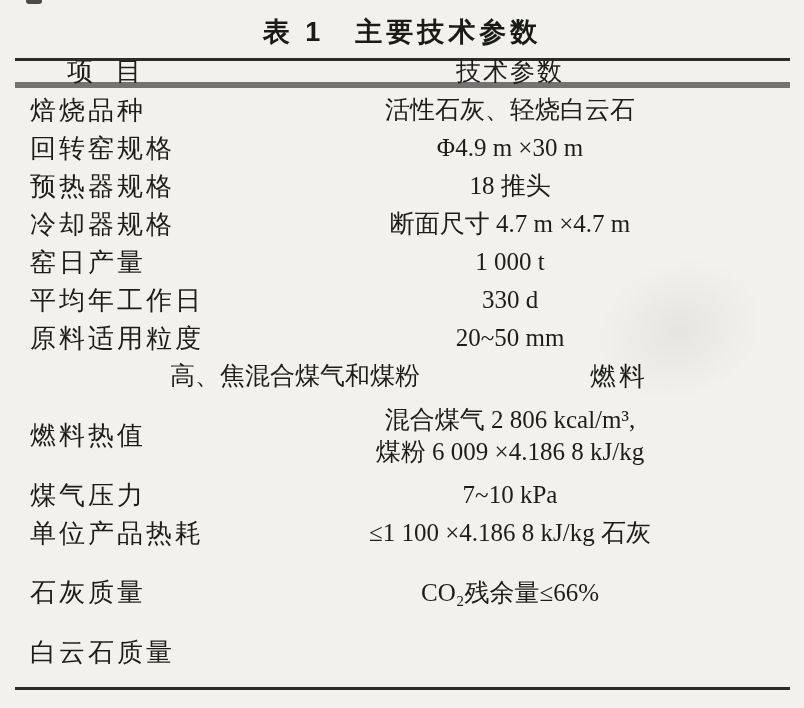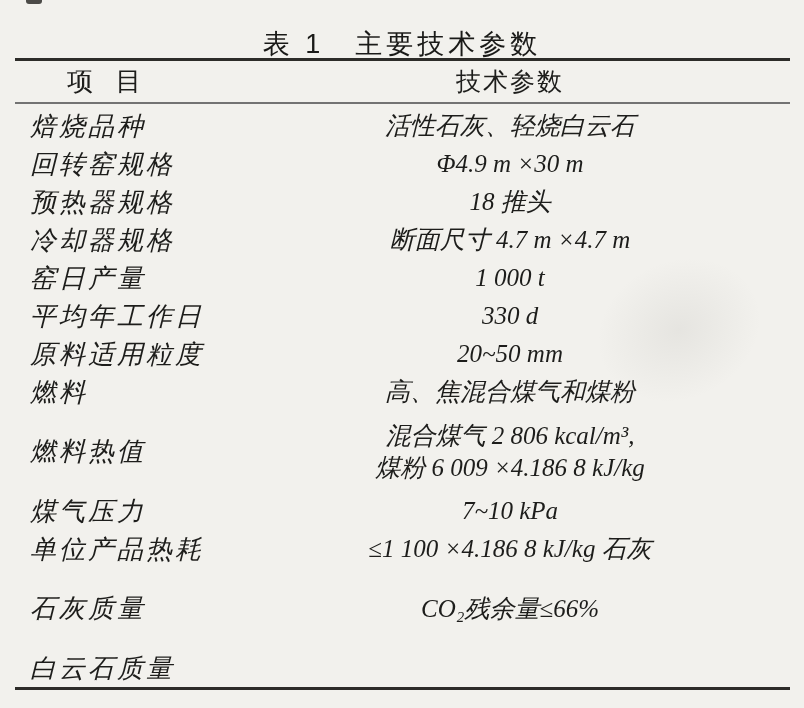--- a/index.html
+++ b/index.html
@@ -27,51 +27,51 @@
     right: 40px;
     top: 260px;
     width: 170px;
     height: 140px;
     background: radial-gradient(ellipse at center, rgba(120,118,112,0.10), rgba(120,118,112,0) 70%);
     transform: rotate(-25deg);
     pointer-events: none;
   }
   .table-title {
     position: absolute;
-    top: 26px;
+    top: 14px;
     left: 0;
     width: 100%;
     text-align: center;
     font-family: "Liberation Sans", "DejaVu Sans", sans-serif;
-    font-weight: normal;
+    font-weight: bold;
     font-size: 27px;
     letter-spacing: 4px;
     color: #1a1a18;
   }
   .data-table {
     position: absolute;
     left: 15px;
     top: 58px;
     width: 775px;
     height: 632px;
     border-top: 3px solid #2d2c29;
     border-bottom: 3px solid #2d2c29;
     box-sizing: border-box;
   }
   .head-row {
     display: flex;
     align-items: center;
-    height: 43px;
-    border-bottom: 2px solid #737373;
+    height: 27px;
+    border-bottom: 6px solid #737373;
     box-sizing: border-box;
     font-size: 25px;
   }
   .head-row .cell.item { padding-left: 52px; letter-spacing: 8px; }
   .head-row .cell.value { letter-spacing: 2px; }
-  .table-body { padding-top: 3px; font-style: italic; }
+  .table-body { padding-top: 3px; }
   .row {
     display: flex;
     align-items: center;
     height: 38px;
   }
   .row.tall { height: 81px; }
   .cell.item {
     width: 215px;
     padding-left: 15px;
     box-sizing: border-box;
@@ -137,24 +137,24 @@
             <div class="value-line">330 d</div>
           </div>
         </div>
         <div class="row">
           <div class="cell item">原料适用粒度</div>
           <div class="cell value">
             <div class="value-line">20~50 mm</div>
           </div>
         </div>
         <div class="row">
-          <div class="cell item">燃料</div>
           <div class="cell value">
             <div class="value-line">高、焦混合煤气和煤粉</div>
           </div>
+          <div class="cell item">燃料</div>
         </div>
         <div class="row tall">
           <div class="cell item">燃料热值</div>
           <div class="cell value">
             <div class="value-line">混合煤气 2 806 kcal/m³,</div>
             <div class="value-line">煤粉 6 009 ×4.186 8 kJ/kg</div>
           </div>
         </div>
         <div class="row">
           <div class="cell item">煤气压力</div>

